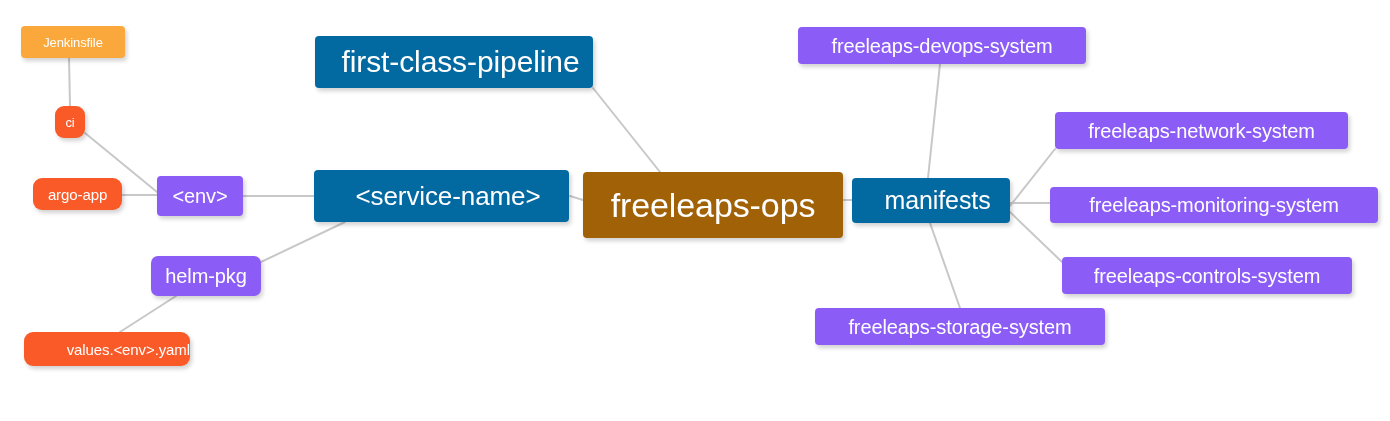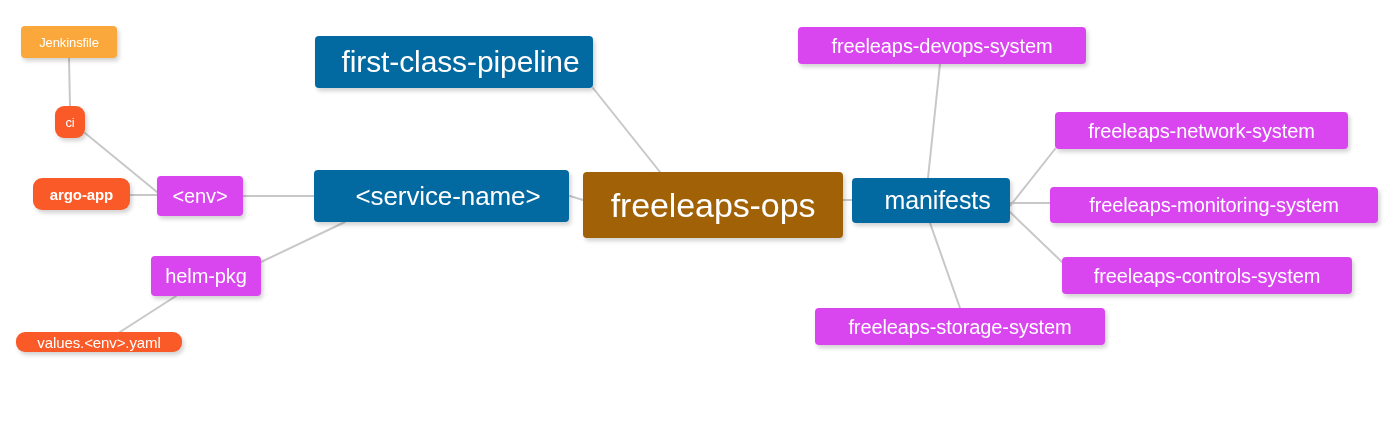--- a/index.html
+++ b/index.html
@@ -42,38 +42,38 @@
     user-select: none;
   }
   .node-label {
     display: block;
     line-height: 1;
   }
 
   
   .c-orange { background: #faa83c; }
   .c-red    { background: #fa5a28; border-radius: 9px; }
-  .c-green  { background: #d946ef; }
+  .c-green  { background: #8b5cf6; }
   .c-blue   { background: #0369a1; padding-left: 13px; }
   .c-dark   { background: #a16207; }
 
   
   .sz-xs   { font-size: 13px; }
   .sz-sm   { font-size: 15px; }
   .sz-md   { font-size: 20px; }
   .sz-lg   { font-size: 26px; }
   .sz-xl   { font-size: 30px; }
 
   
-  #node-jenkinsfile        { left: 21px;   top: 26px;  width: 96px;  height: 32px; }
+  #node-jenkinsfile        { left: 21px;   top: 26px;  width: 104px;  height: 32px; }
   #node-ci                 { left: 55px;   top: 106px; width: 30px;  height: 32px; }
-  #node-argo-app           { left: 33px;   top: 178px; width: 97px;  height: 32px; font-weight: bold; }
+  #node-argo-app           { left: 33px;   top: 178px; width: 89px;  height: 32px; }
   #node-env                { left: 157px;  top: 176px; width: 86px;  height: 40px; text-align: center; }
-  #node-helm-pkg           { left: 151px;  top: 256px; width: 110px; height: 40px; }
-  #node-values-yaml        { left: 16px;   top: 332px; width: 166px; height: 20px; }
+  #node-helm-pkg           { left: 151px;  top: 256px; width: 110px; height: 40px; border-radius: 7px; }
+  #node-values-yaml        { left: 24px;   top: 332px; width: 166px; height: 34px; justify-content: flex-end; }
   #node-first-class        { left: 315px;  top: 36px;  width: 278px; height: 52px; }
   #node-service-name       { left: 314px;  top: 170px; width: 255px; height: 52px; }
   #node-freeleaps-ops      { left: 583px;  top: 172px; width: 260px; height: 66px; }
   #node-manifests          { left: 852px;  top: 178px; width: 158px; height: 45px; }
   #node-devops-system      { left: 798px;  top: 27px;  width: 288px; height: 37px; }
   #node-network-system     { left: 1055px; top: 112px; width: 293px; height: 37px; }
   #node-monitoring-system  { left: 1050px; top: 187px; width: 328px; height: 36px; }
   #node-controls-system    { left: 1062px; top: 257px; width: 290px; height: 37px; }
   #node-storage-system     { left: 815px;  top: 308px; width: 290px; height: 37px; }
 </style>

